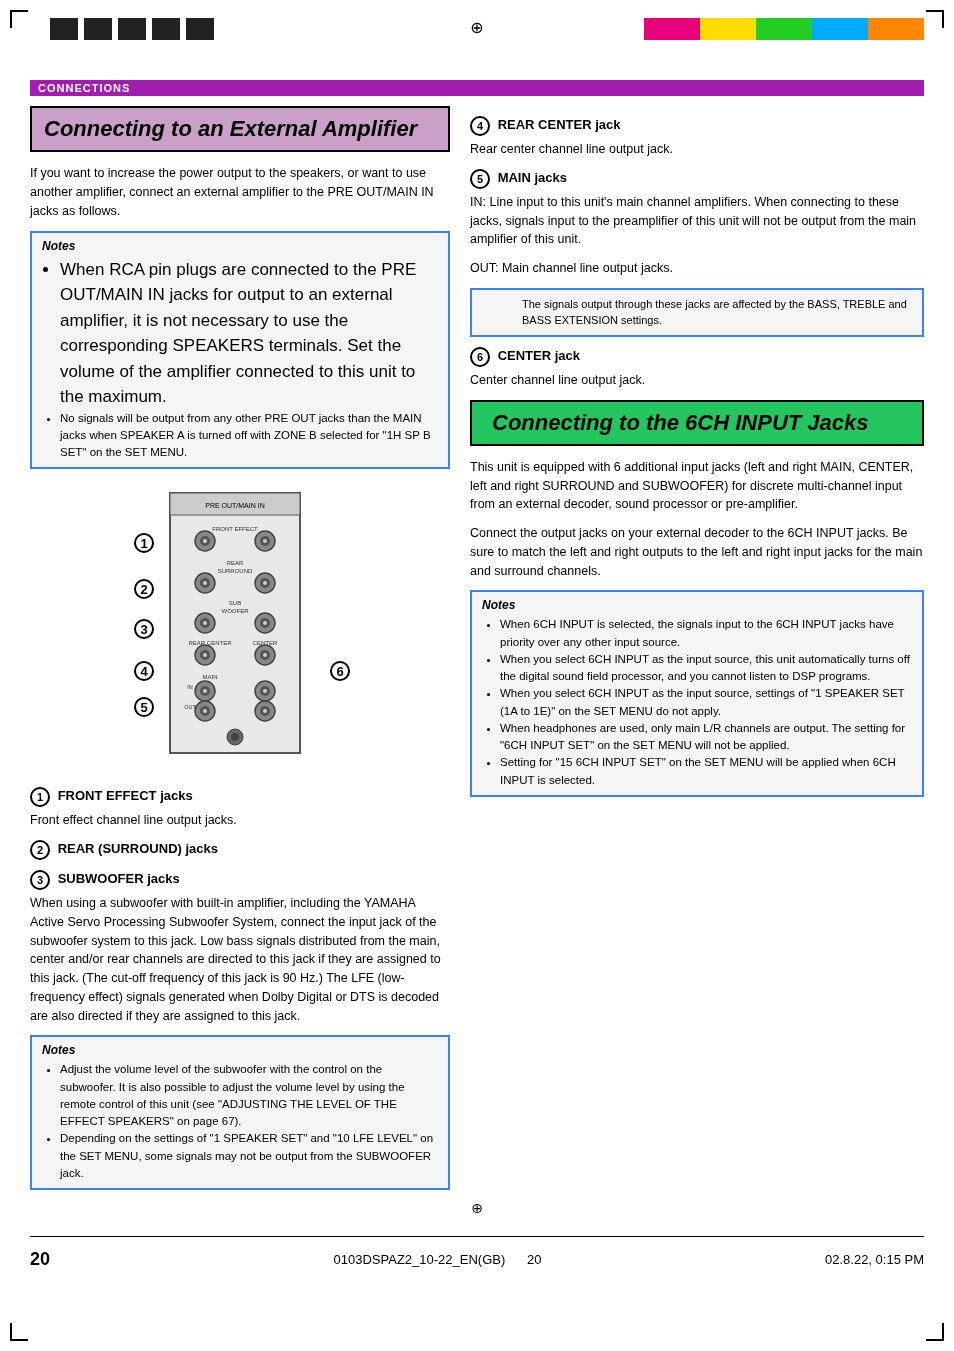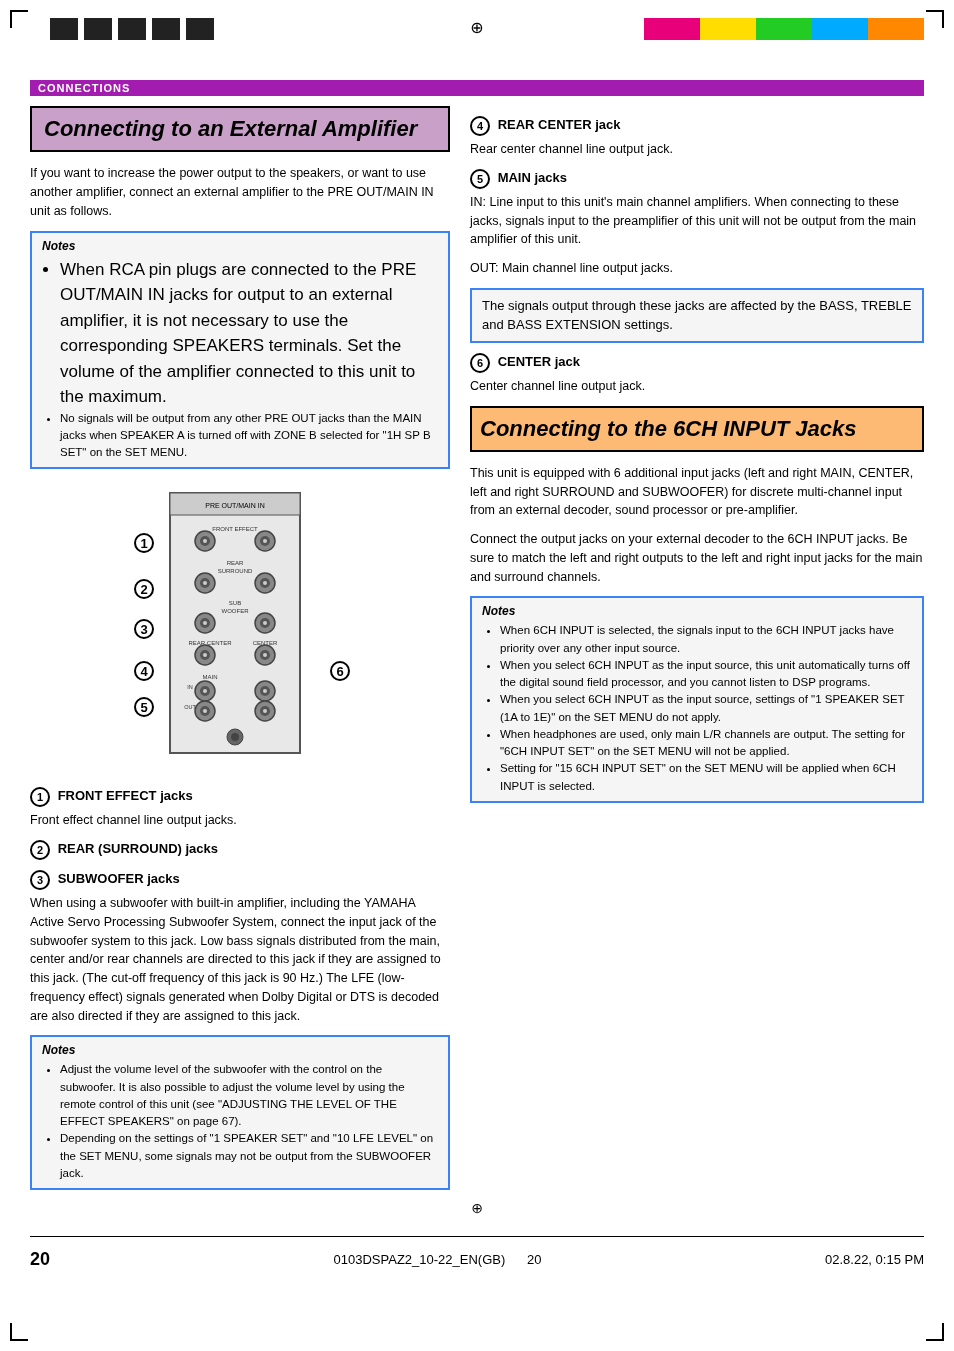--- a/index.html
+++ b/index.html
@@ -104,23 +104,23 @@
     }
     .title-box h2 {
       font-style: italic;
       font-weight: bold;
       font-size: 22px;
       line-height: 1.2;
       color: #000;
     }
 
     .title-box-blue {
-      background: #fdba74;
+      background: #22c55e;
       border: 2px solid #000;
-      padding: 8px 8px;
+      padding: 8px 20px;
       margin-bottom: 12px;
     }
     .title-box-blue h2 {
       font-style: italic;
       font-weight: bold;
       font-size: 22px;
       line-height: 1.2;
       color: #000;
     }
 
@@ -145,22 +145,23 @@
       margin-bottom: 4px;
       color: #000;
     }
     .notes-box ul {
       list-style: disc;
       padding-left: 18px;
       font-size: 11.5px;
       line-height: 1.5;
     }
     .notes-box p {
-      font-size: 13px;
+      font-size: 11px;
       line-height: 1.5;
+      margin-left: 40px;
     }
 
     
     .section-heading {
       font-weight: bold;
       font-size: 13px;
       margin-bottom: 4px;
       margin-top: 10px;
     }
     .circled {
@@ -245,21 +246,21 @@
     </div>
 
     <div class="two-col">
 
       <div class="col-left">
 
         <div class="title-box">
           <h2>Connecting to an External Amplifier</h2>
         </div>
 
-        <p class="body-text">If you want to increase the power output to the speakers, or want to use another amplifier, connect an external amplifier to the PRE OUT/MAIN IN unit as follows.</p>
+        <p class="body-text">If you want to increase the power output to the speakers, or want to use another amplifier, connect an external amplifier to the PRE OUT/MAIN IN jacks as follows.</p>
 
         <div class="notes-box">
           <div class="notes-title">Notes</div>
           <ul>
             <li style="font-size:17px;line-height:1.5;">When RCA pin plugs are connected to the PRE OUT/MAIN IN jacks for output to an external amplifier, it is not necessary to use the corresponding SPEAKERS terminals. Set the volume of the amplifier connected to this unit to the maximum.</li>
             <li style="font-size:11.5px;line-height:1.5;">No signals will be output from any other PRE OUT jacks than the MAIN jacks when SPEAKER A is turned off with ZONE B selected for "1H SP B SET" on the SET MENU.</li>
           </ul>
         </div>
 
         <div class="diagram-area">

